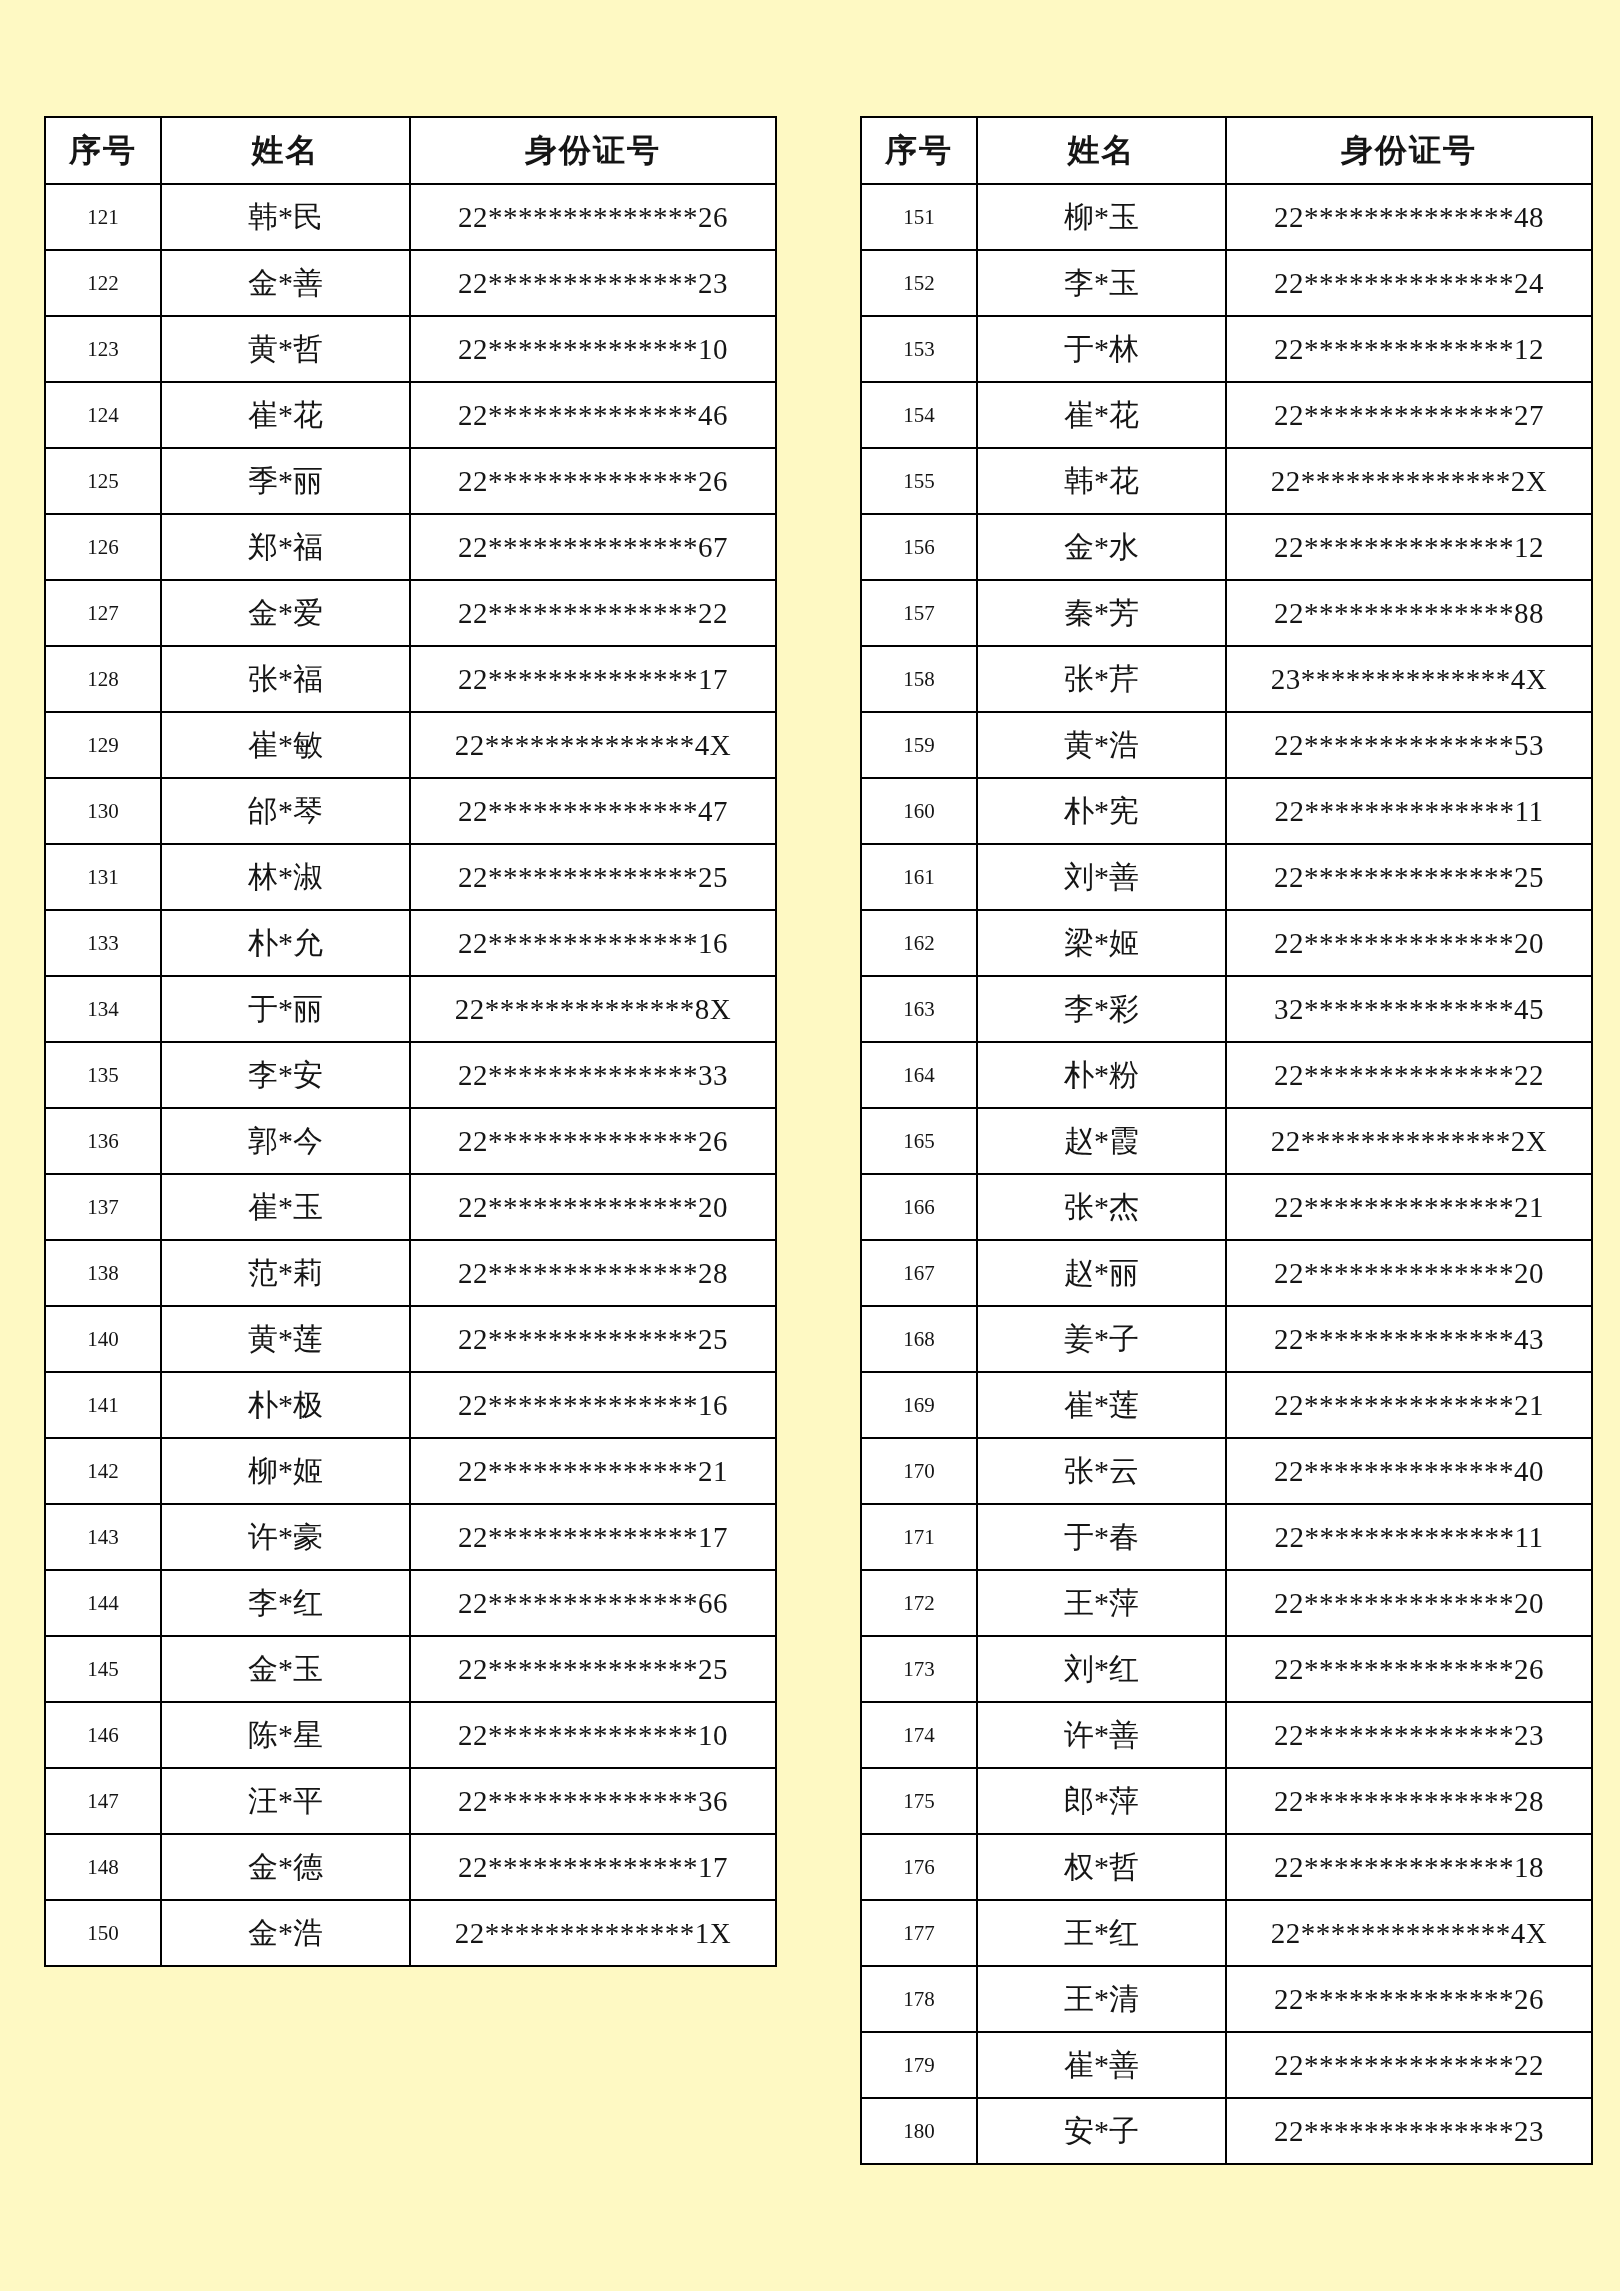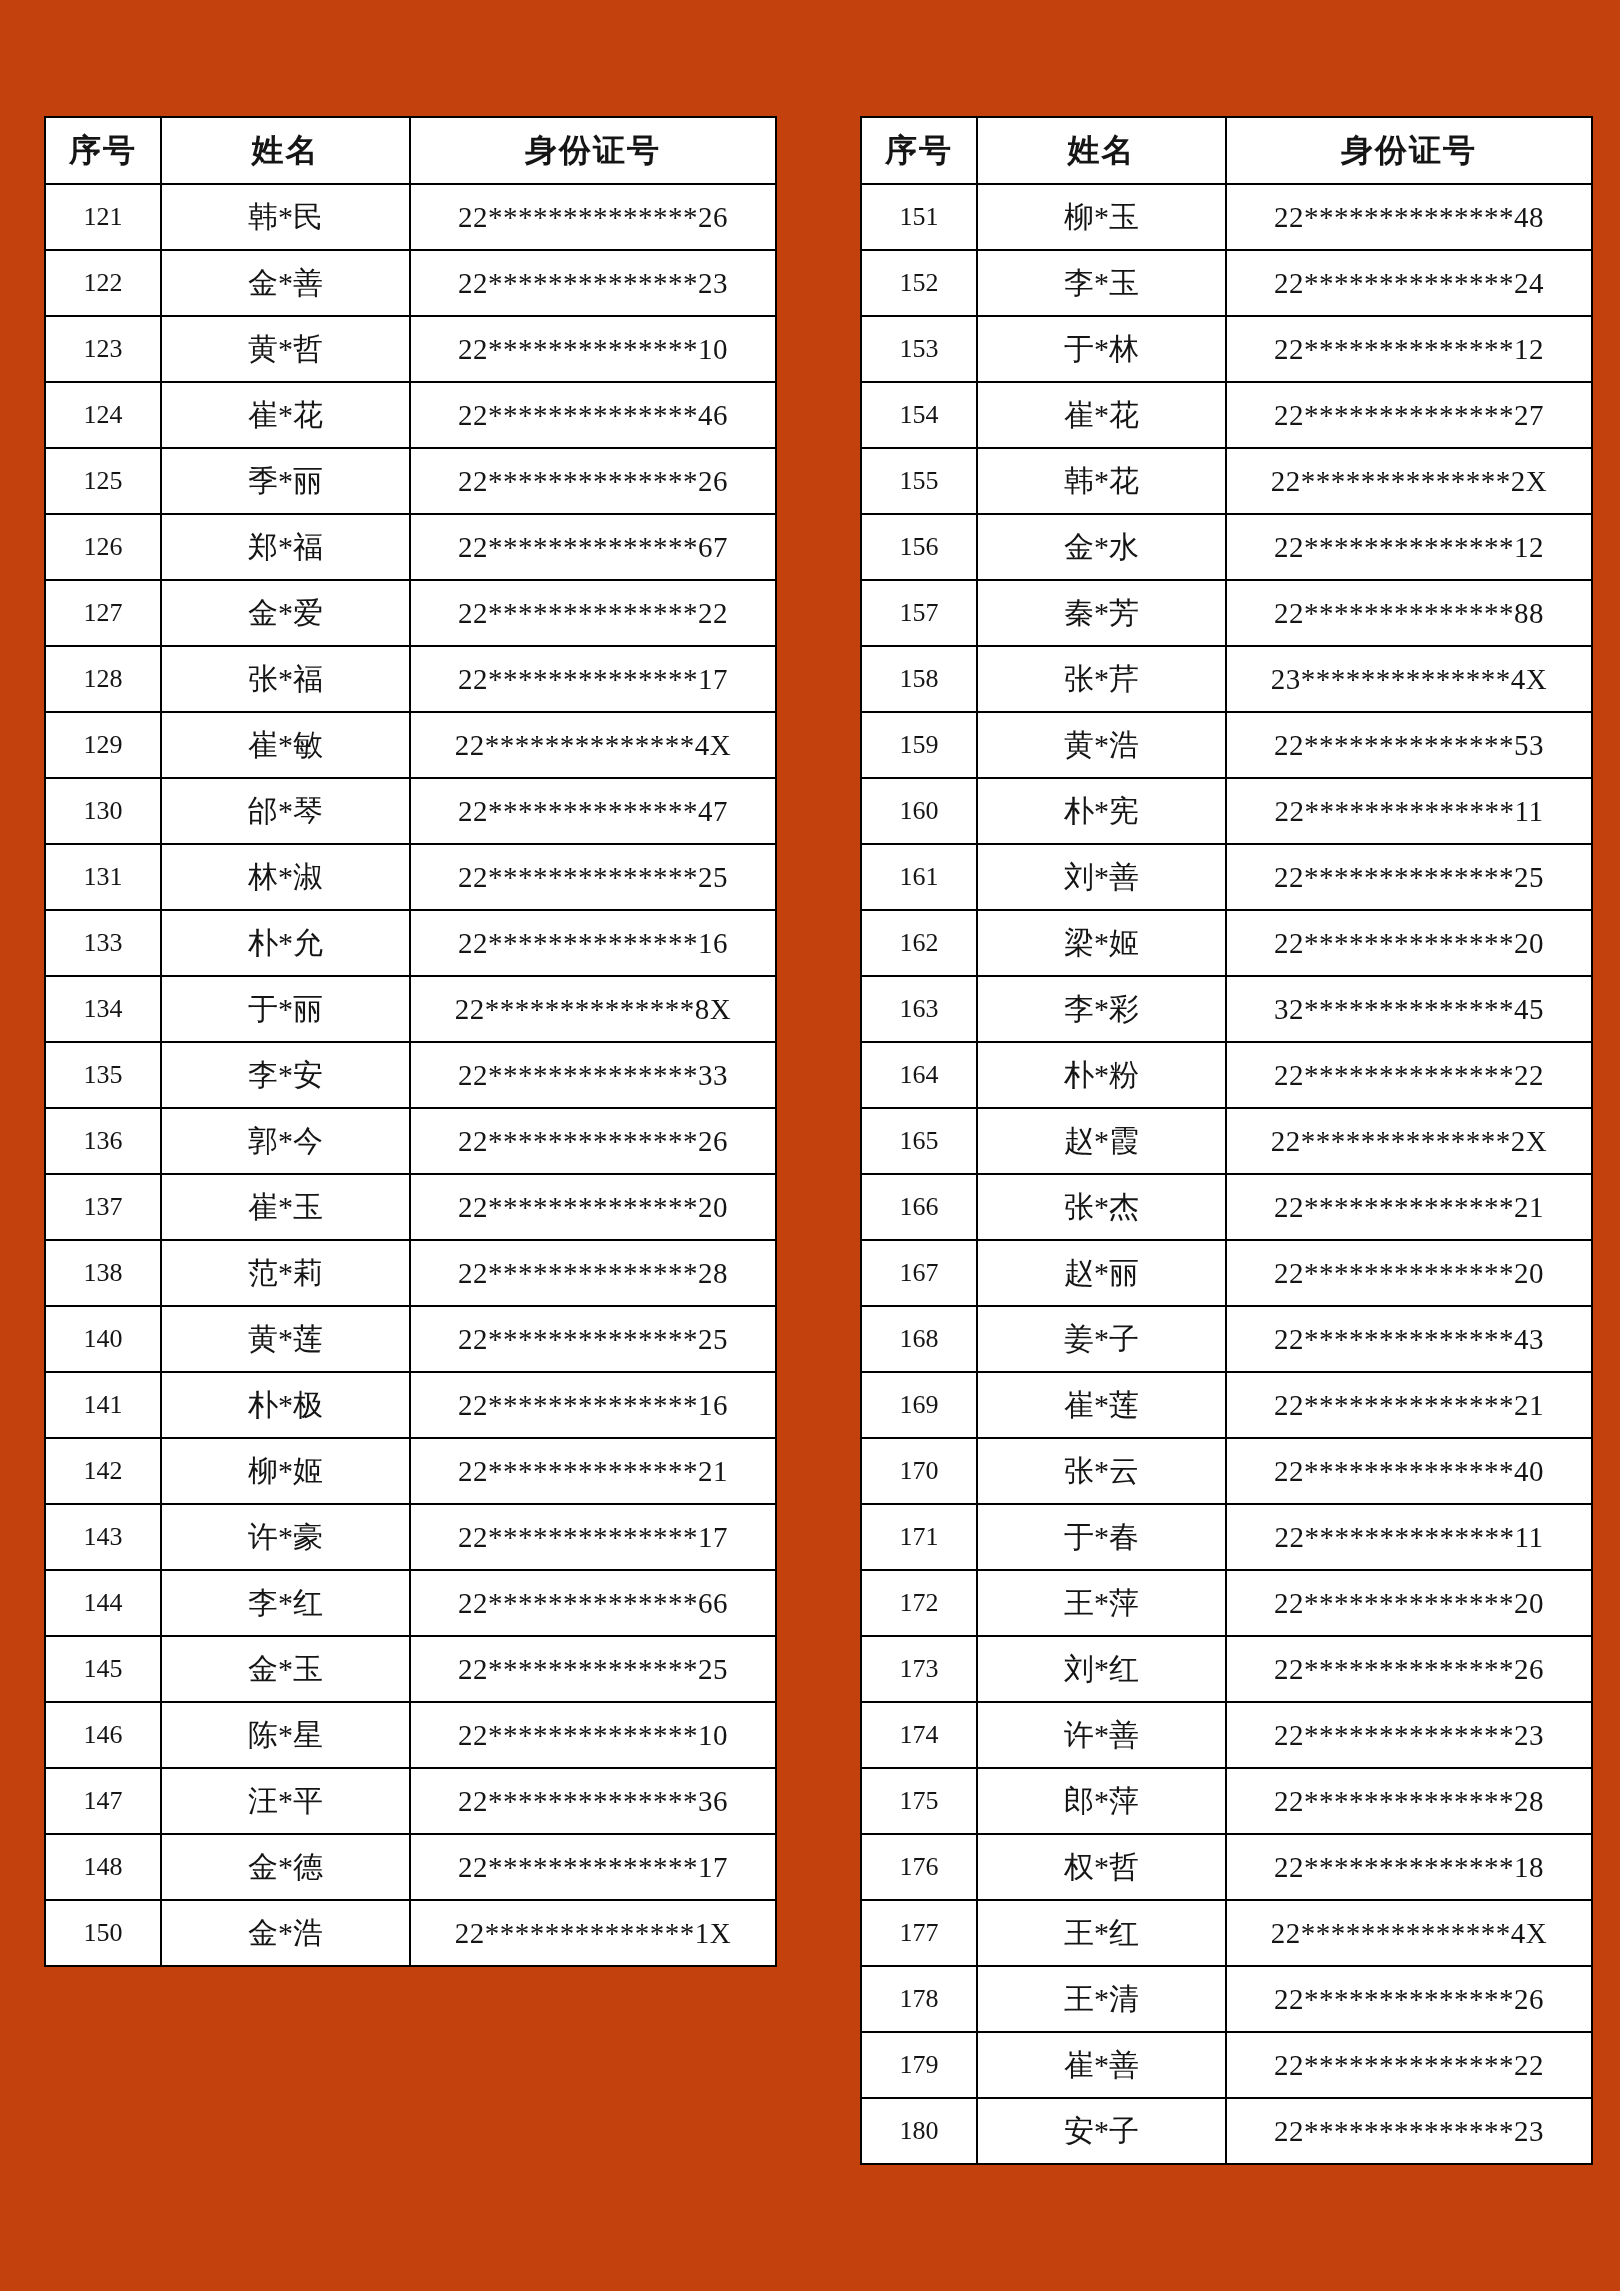--- a/index.html
+++ b/index.html
@@ -11,21 +11,21 @@
     width: 1620px;
     height: 2292px;
     font-family: "Liberation Serif", "DejaVu Serif", serif;
     color: #151515;
     overflow: hidden;
   }
   .page {
     position: relative;
     width: 1620px;
     height: 2292px;
-    background: #c2410c;
+    background: #fef9c3;
   }
   .tables {
     position: absolute;
     left: 44px;
     top: 116px;
     display: flex;
     gap: 83px;
     align-items: flex-start;
   }
   table.roster {
@@ -49,21 +49,21 @@
     height: 65px;
     font-size: 32px;
     font-weight: bold;
     letter-spacing: 2px;
   }
   table.roster td {
     height: 64px;
     font-size: 30px;
   }
   table.roster td:first-child {
-    font-size: 26px;
+    font-size: 21px;
   }
   table.roster td:last-child {
     font-size: 29px;
     letter-spacing: 0.5px;
   }
 </style>
 </head>
 <body>
 
 <div class="page">

